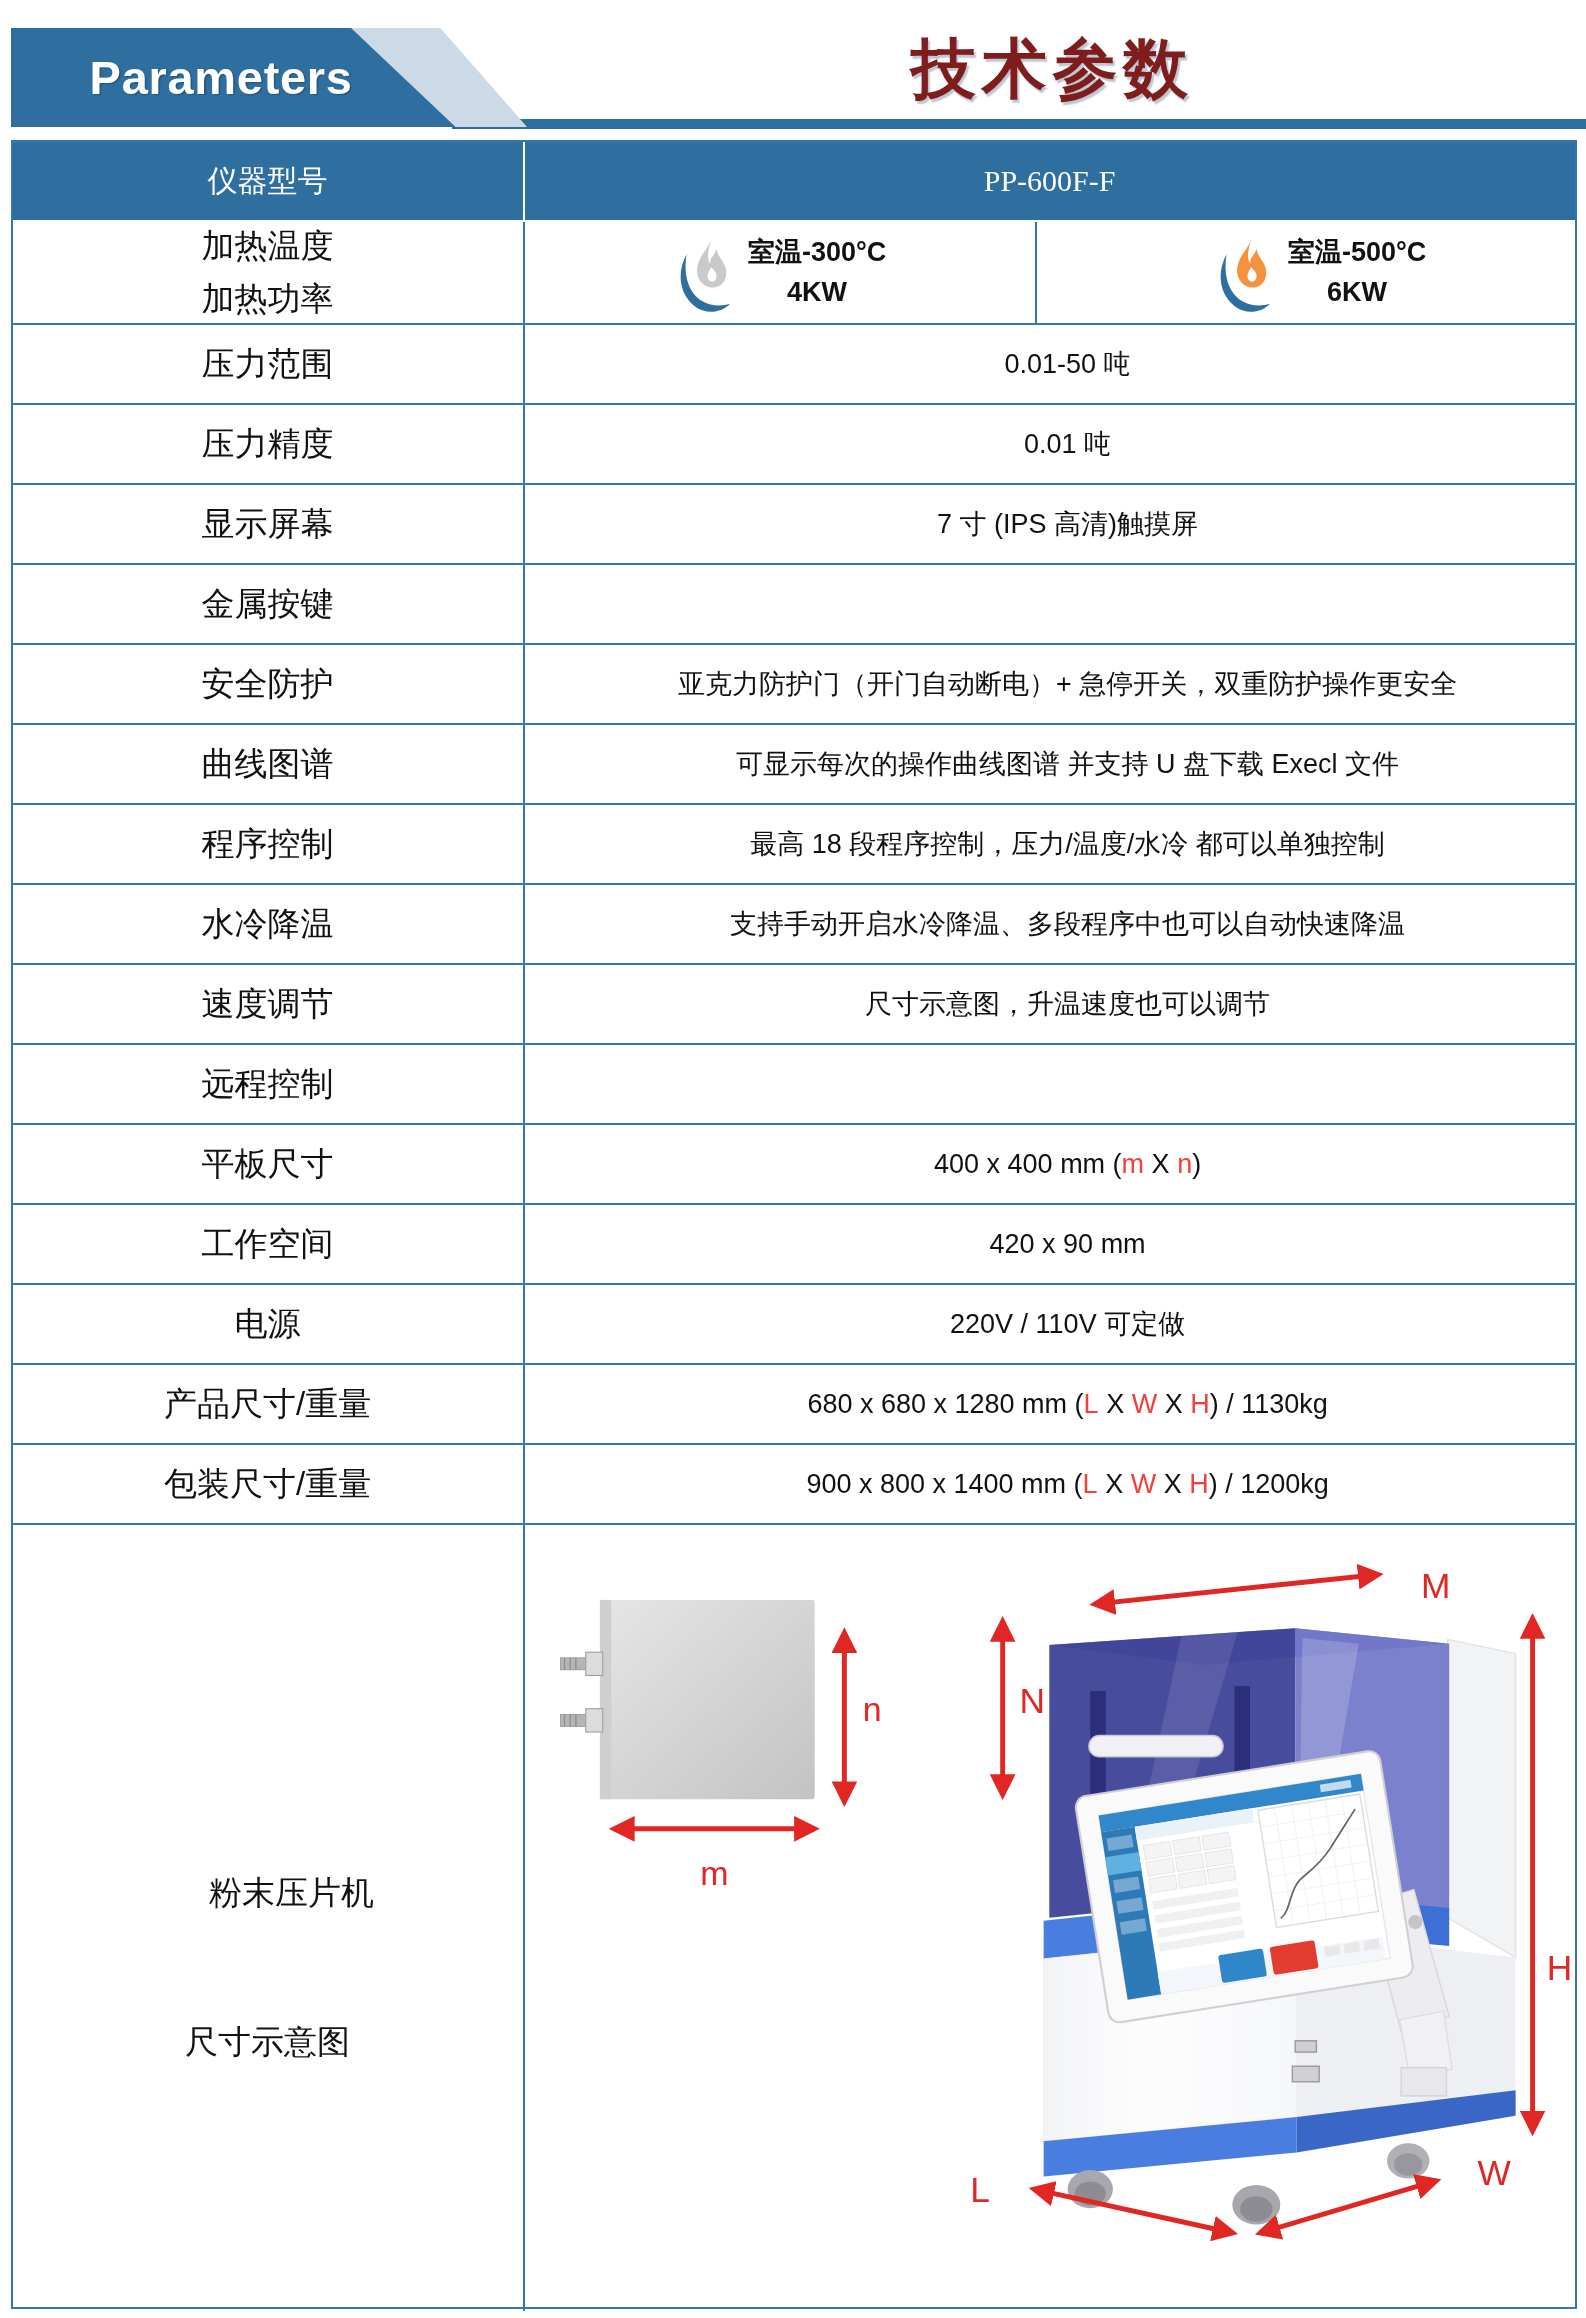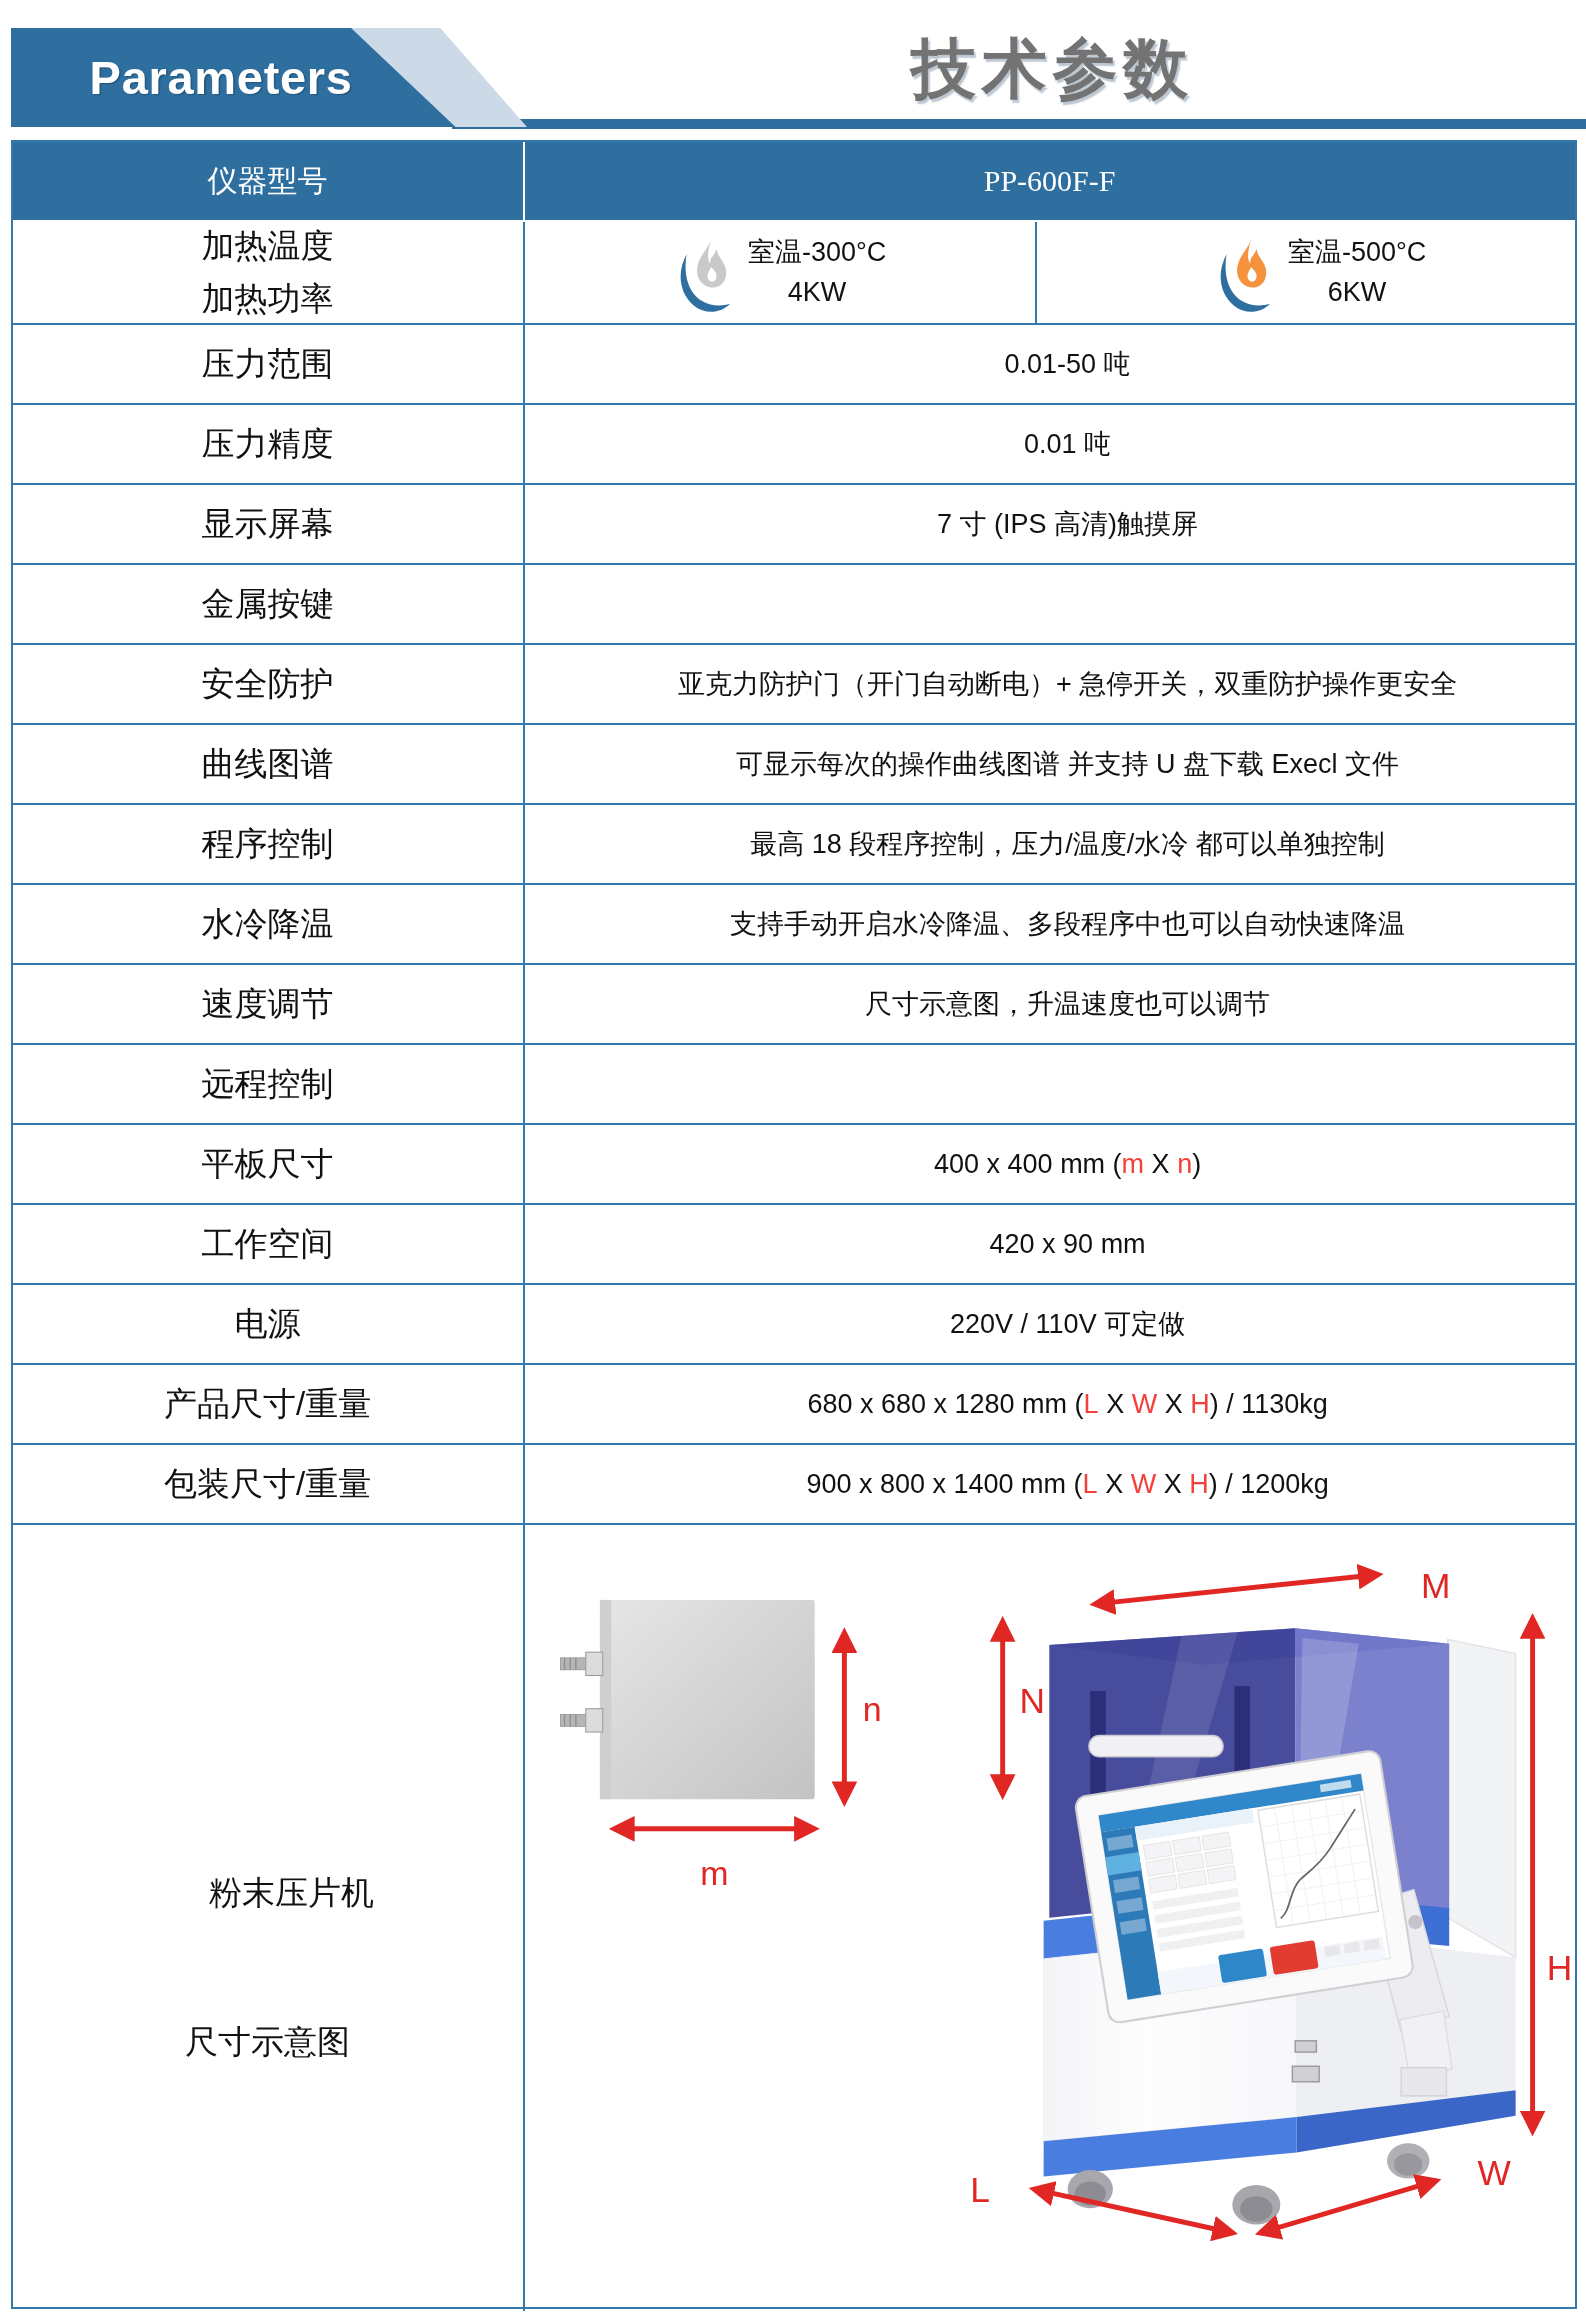--- a/index.html
+++ b/index.html
@@ -9,42 +9,42 @@
   
   .banner{position:absolute;left:10.6px;top:28px;width:445px;height:99px;background:#2E6FA0;
           clip-path:polygon(0 0,76.5% 0,100% 100%,0 100%);z-index:2;
           display:flex;align-items:center;}
   .banner span{color:#ffffff;font-size:47px;font-weight:bold;padding-left:79px;letter-spacing:0.7px;
                text-shadow:1.4px 1.4px 1.4px rgba(0,0,0,.25);}
   .banner-tail{position:absolute;left:350px;top:28px;width:177px;height:99px;background:#CCD9E6;
                clip-path:polygon(0 0,51% 0,100% 100%,49% 100%);z-index:1;}
   .banner-bar{position:absolute;left:452px;top:119px;width:1135px;height:10px;background:#2E6FA0;z-index:0;}
   .page-title{position:absolute;left:911px;top:25.4px;margin:0;font-size:65px;font-weight:900;
-              color:#737373;letter-spacing:5.7px;z-index:2;
+              color:#7f1d1d;letter-spacing:5.7px;z-index:2;
               text-shadow:2.1px 2.8px 1.4px rgba(35,70,105,.30);}
 
   
   .spec-table{position:absolute;left:10.6px;top:140px;width:1562px;height:2165px;
               border:2.1px solid #3279AE;display:flex;flex-direction:column;background:#fff;}
   .row{display:flex;border-bottom:2.1px solid #3279AE;flex:0 0 auto;}
   .row:last-child{border-bottom:none;flex:1 1 auto;}
   .cl{width:510px;border-right:2.1px solid #3279AE;display:flex;flex-direction:column;
       align-items:center;justify-content:center;font-size:33px;color:#111;}
   .cv{flex:1;display:flex;align-items:center;justify-content:center;font-size:27px;color:#111;}
   .seg{white-space:pre;}
   .red{color:#F4403A;}
 
   .r-header{height:78px;background:#2E6FA0;border-bottom:2.8px solid #ffffff;}
   .r-header .cl{border-right:2.1px solid #ffffff;color:#ffffff;font-size:30px;}
   .r-header .cv{color:#ffffff;font-size:30px;font-family:Liberation Serif, serif;}
 
   .r-heat{height:101px;}
   .r-heat .cl{line-height:1.6;}
   .heat-cells{padding:0;}
-  .heat-cell{flex:1;height:100%;display:flex;align-items:center;justify-content:center;gap:7px;}
+  .heat-cell{flex:1;height:100%;display:flex;align-items:center;justify-content:center;gap:7px;font-weight:bold;}
   .heat-cell + .heat-cell{border-left:2.1px solid #3279AE;padding-left:28px;}
   .heat-text{display:flex;flex-direction:column;align-items:center;line-height:1.45;}
 
   .r-plain{height:78px;gap:36px;}
 
   .r-diagram .cl{position:relative;}
   .cap1,.cap2{position:absolute;left:0;width:100%;text-align:center;}
   .cap1{top:44%;padding-left:24px;}
   .cap2{top:63%;}
   .diagram-cv{position:relative;padding:0;}

